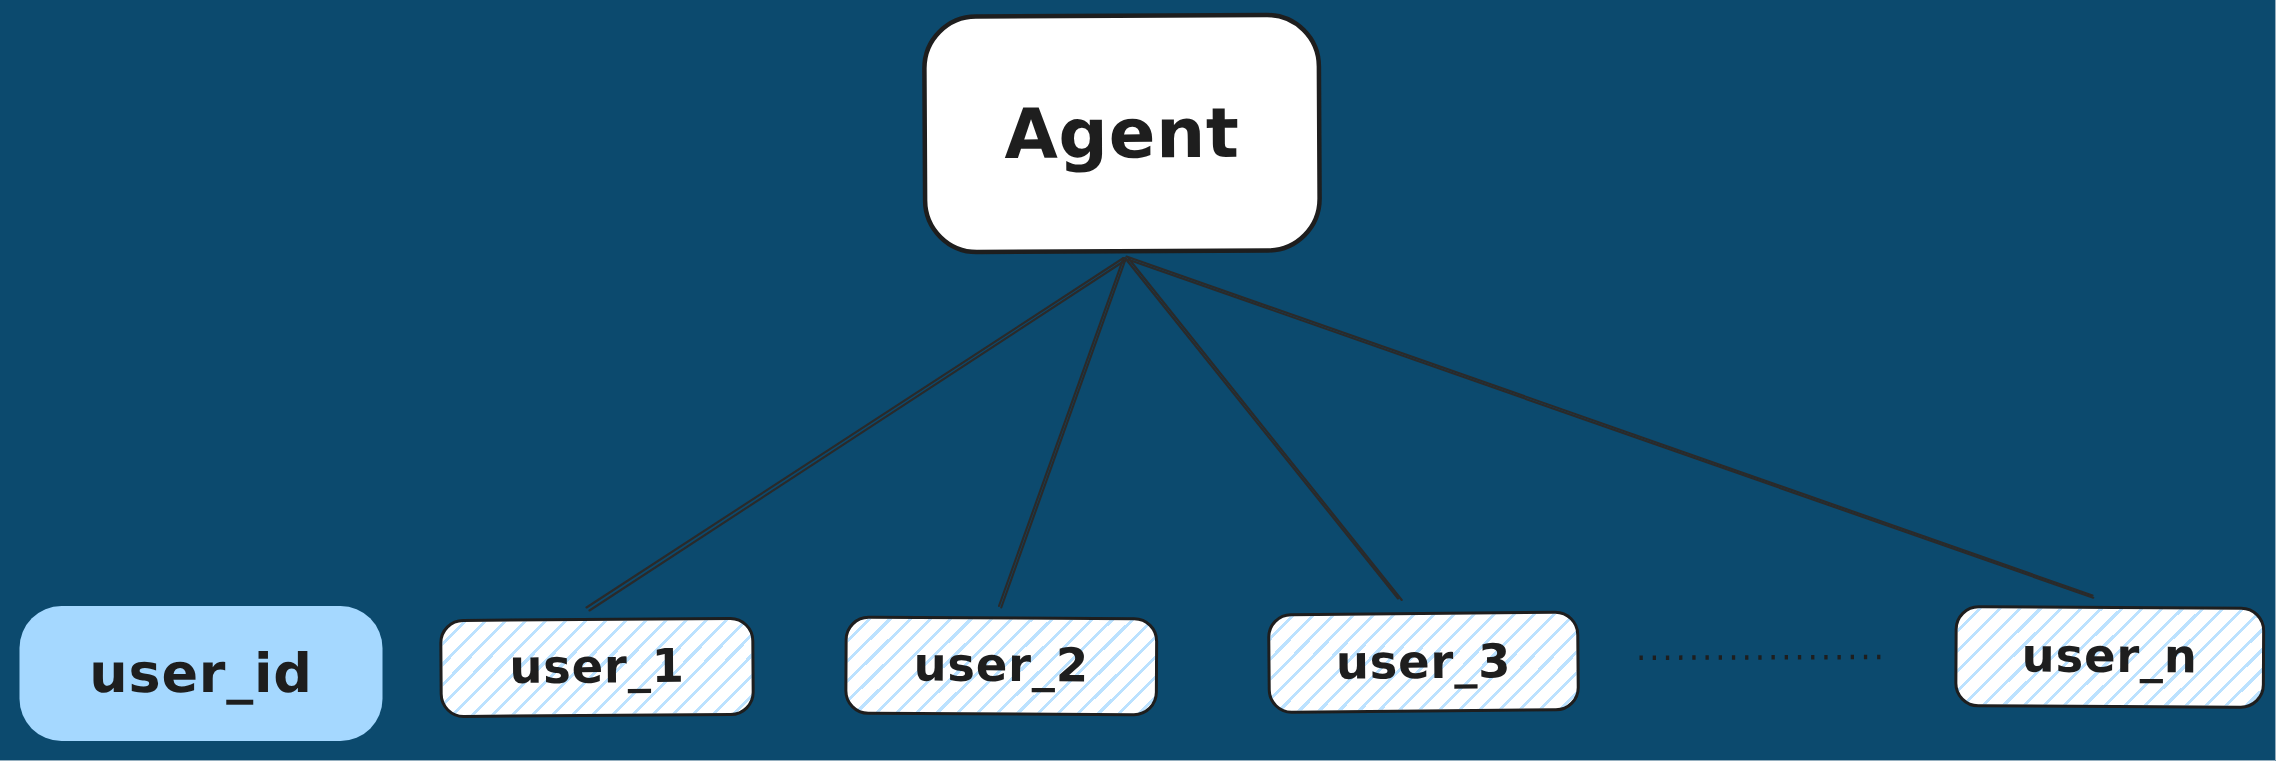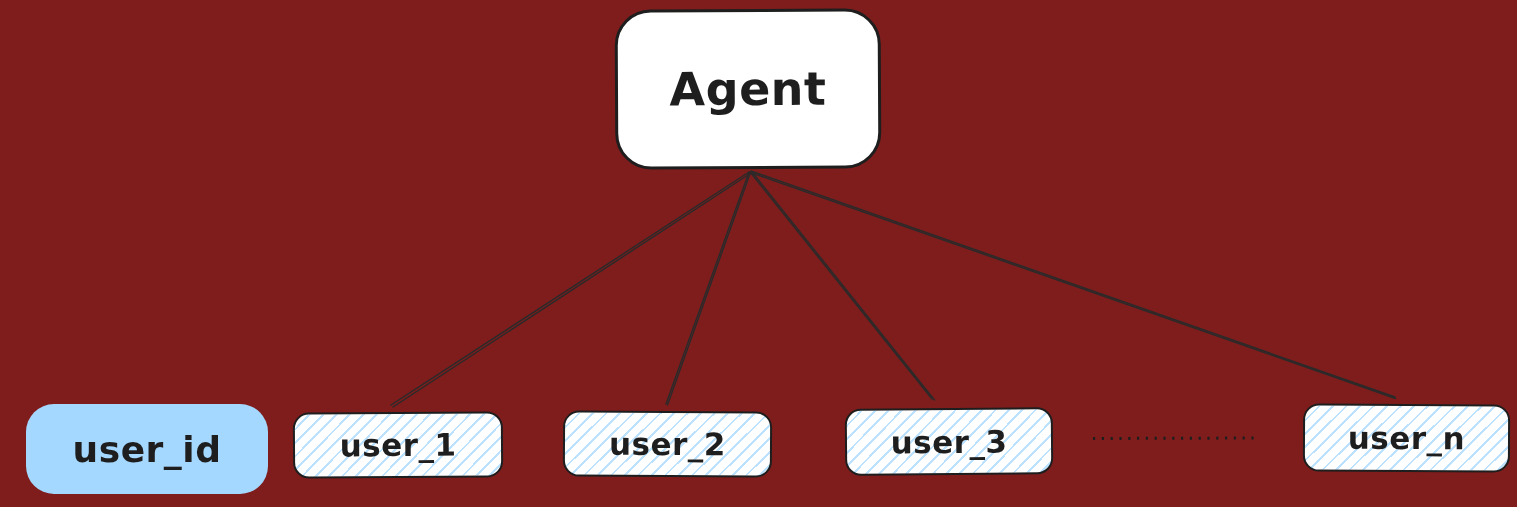--- a/index.html
+++ b/index.html
@@ -1,20 +1,20 @@
 <!DOCTYPE html>
 <html><head>
 <meta charset="utf-8">
 <style>
   html, body { margin: 0; padding: 0; background: #ffffff; }
   .canvas {
     position: relative;
     width: 1517px;
     height: 507px;
-    background: #7f1d1d;
+    background: #0c4a6e;
     overflow: hidden;
     font-family: "DejaVu Sans", "Liberation Sans", sans-serif;
   }
   .connector-layer {
     position: absolute;
     left: 0; top: 0;
     width: 1517px; height: 507px;
     pointer-events: none;
   }
   .node {
@@ -30,21 +30,21 @@
   .node-agent {
     left: 615px; top: 9px;
     width: 266px; height: 160px;
     border: 3px solid #1e1e1e;
     border-radius: 36px;
     background: #ffffff;
     font-size: 46px;
     transform: rotate(-0.3deg);
   }
   .node-user-id {
-    left: 26px; top: 404px;
+    left: 13px; top: 404px;
     width: 242px; height: 90px;
     background: #a5d8ff;
     border-radius: 28px;
     font-size: 36px;
   }
   .node-user {
     border: 2.5px solid #1e1e1e;
     border-radius: 16px;
     font-size: 31px;
     background:

